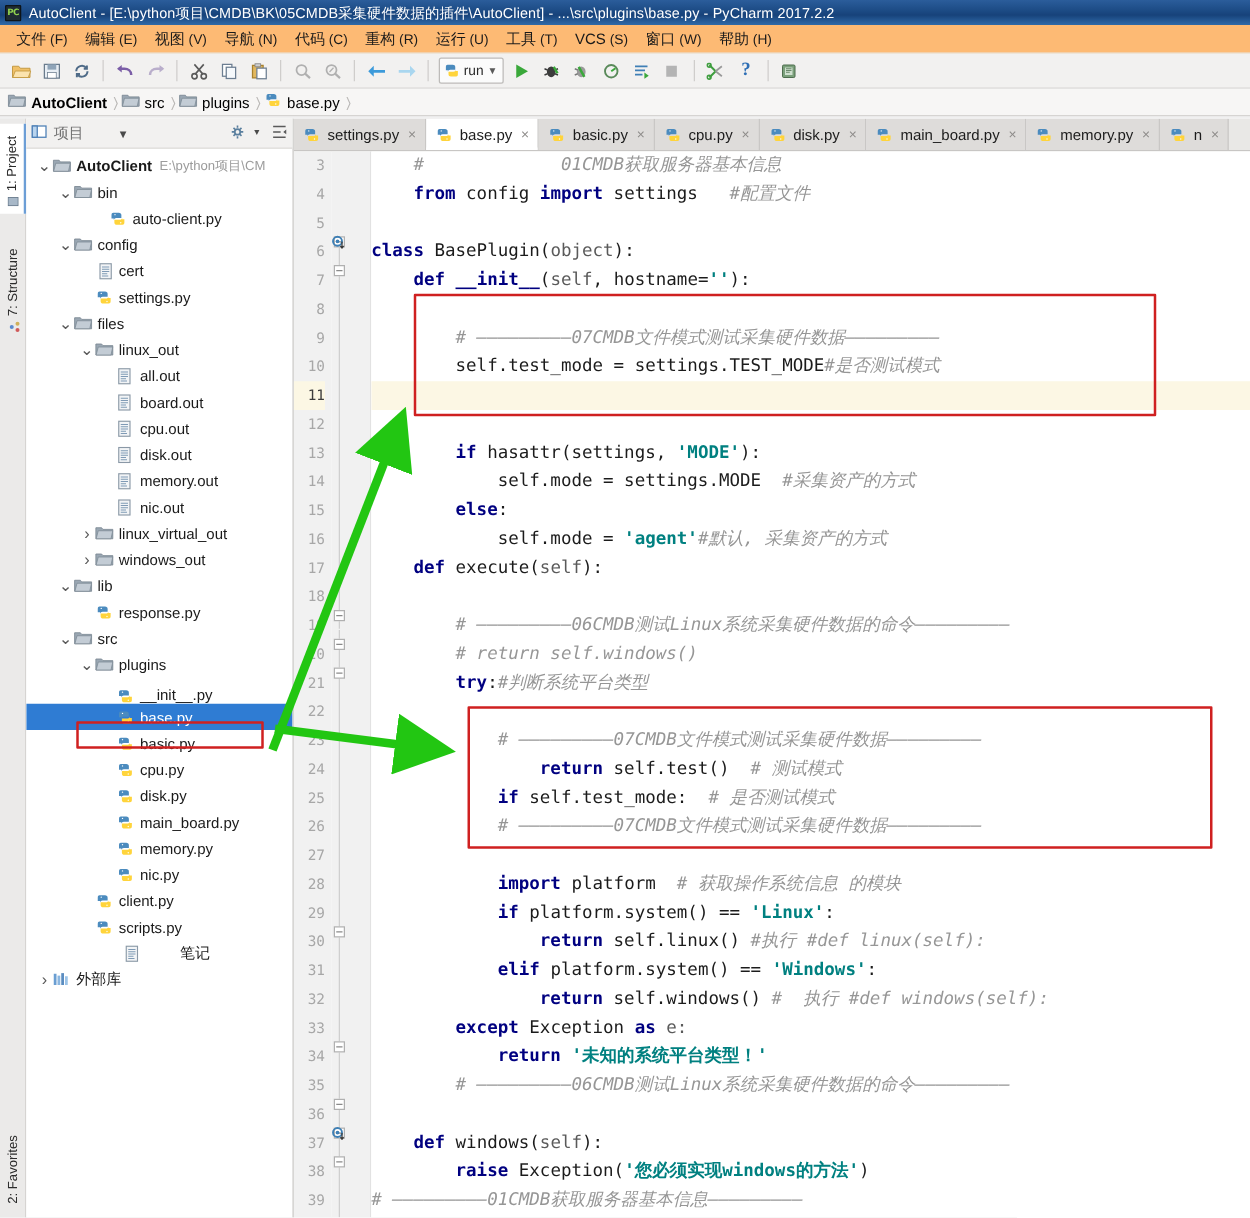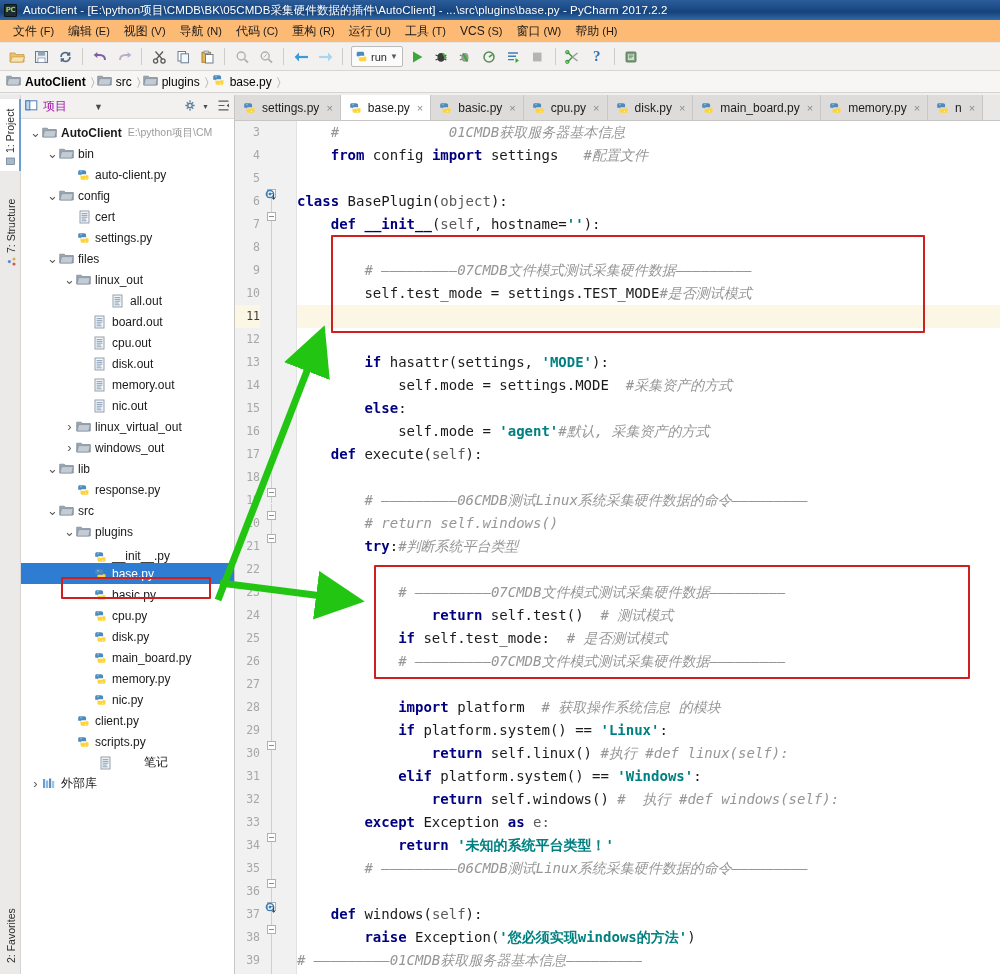--- a/index.html
+++ b/index.html
@@ -80,21 +80,21 @@
 
   
   .project {
     width: 214px; background: #ffffff; border-right: 1px solid #c8c6c4;
     display: flex; flex-direction: column; flex: none; position: relative;
   }
   .proj-head {
     height: 24px; background: #f2f1f0; display: flex; align-items: center;
     border-bottom: 1px solid #dddbd9; padding: 0 4px; gap: 5px; font-size: 12px;
   }
-  .proj-head .title { font-size: 12px; color: #a21caf; font-family: Liberation Serif, serif; }
+  .proj-head .title { font-size: 12px; color: #737373; font-family: Liberation Serif, serif; }
   .proj-head .spacer { flex: 1; }
   .tree { flex: 1; overflow: hidden; padding-top: 3px; font-size: 12px; color: #1a1a1a; }
   .row {
     height: 21px; display: flex; align-items: center; white-space: nowrap;
     position: relative; padding-right: 4px;
   }
   .row.sel { background: #2f7cd3; color: #ffffff; }
   .arrow {
     width: 13px; flex: none; display: flex; align-items: center; justify-content: center;
     color: #5a5a5a; font-size: 9px;
@@ -452,21 +452,21 @@
             <span class="path-hint">E:\python项目\CM</span>
           </div>
           <div class="row" style="padding-left: 25px;">
             <span class="arrow" style="font-size: 13px; line-height: 6px;">⌄</span>
             <span class="ficon"><svg width="15" height="13" viewBox="0 0 15 13">
                 <path d="M0.7 2.2h4.6l1 1.3h8V11H0.7z" fill="#9aa7b3" stroke="#7b8893" stroke-width="0.7"></path>
                 <path d="M2.6 4.6h11.6L12.8 11H0.9z" fill="#c3ccd5" stroke="#7b8893" stroke-width="0.6"></path>
               </svg></span>
             <span class="lbl">bin</span>
           </div>
-          <div class="row" style="padding-left: 42px;">
+          <div class="row" style="padding-left: 53px;">
             <span class="arrow"></span>
             <span class="ficon"><svg width="15" height="14" viewBox="0 0 15 14">
                 <path d="M3.6 2.2h4.4c1.3 0 2.1.7 2.1 1.9v2.2H6.1c-1.3 0-2.1.8-2.1 1.9V6.8H2.2V4.1c0-1.3.6-1.9 1.4-1.9z" fill="#4b8bbe"></path>
                 <path d="M11 11.8H6.6c-1.3 0-2.1-.7-2.1-1.9V7.8h4.1c1.3 0 2.1-.8 2.1-1.9v1.4h1.8v2.7c0 1.2-.6 1.8-1.5 1.8z" fill="#ffd43b"></path>
                 <circle cx="5" cy="3.7" r="0.55" fill="#ffffff"></circle>
                 <circle cx="9.6" cy="10.2" r="0.55" fill="#ffffff"></circle>
               </svg></span>
             <span class="lbl">auto-client.py</span>
           </div>
           <div class="row" style="padding-left: 25px;">
@@ -504,21 +504,21 @@
             <span class="lbl">files</span>
           </div>
           <div class="row" style="padding-left: 42px;">
             <span class="arrow" style="font-size: 13px; line-height: 6px;">⌄</span>
             <span class="ficon"><svg width="15" height="13" viewBox="0 0 15 13">
                 <path d="M0.7 2.2h4.6l1 1.3h8V11H0.7z" fill="#9aa7b3" stroke="#7b8893" stroke-width="0.7"></path>
                 <path d="M2.6 4.6h11.6L12.8 11H0.9z" fill="#c3ccd5" stroke="#7b8893" stroke-width="0.6"></path>
               </svg></span>
             <span class="lbl">linux_out</span>
           </div>
-          <div class="row" style="padding-left: 77px;">
+          <div class="row" style="padding-left: 59px;">
             <span class="arrow"></span>
             <span class="ficon"><svg width="13" height="14" viewBox="0 0 13 14">
                 <rect x="2" y="1" width="9" height="12" fill="#f2f4f6" stroke="#8a98a6" stroke-width="0.9"></rect>
                 <path d="M3.6 3.6h5.8M3.6 5.4h5.8M3.6 7.2h5.8M3.6 9h4.2M3.6 10.8h5" stroke="#7f9ab5" stroke-width="0.9"></path>
               </svg></span>
             <span class="lbl">all.out</span>
           </div>
           <div class="row" style="padding-left: 59px;">
             <span class="arrow"></span>
             <span class="ficon"><svg width="13" height="14" viewBox="0 0 13 14">

